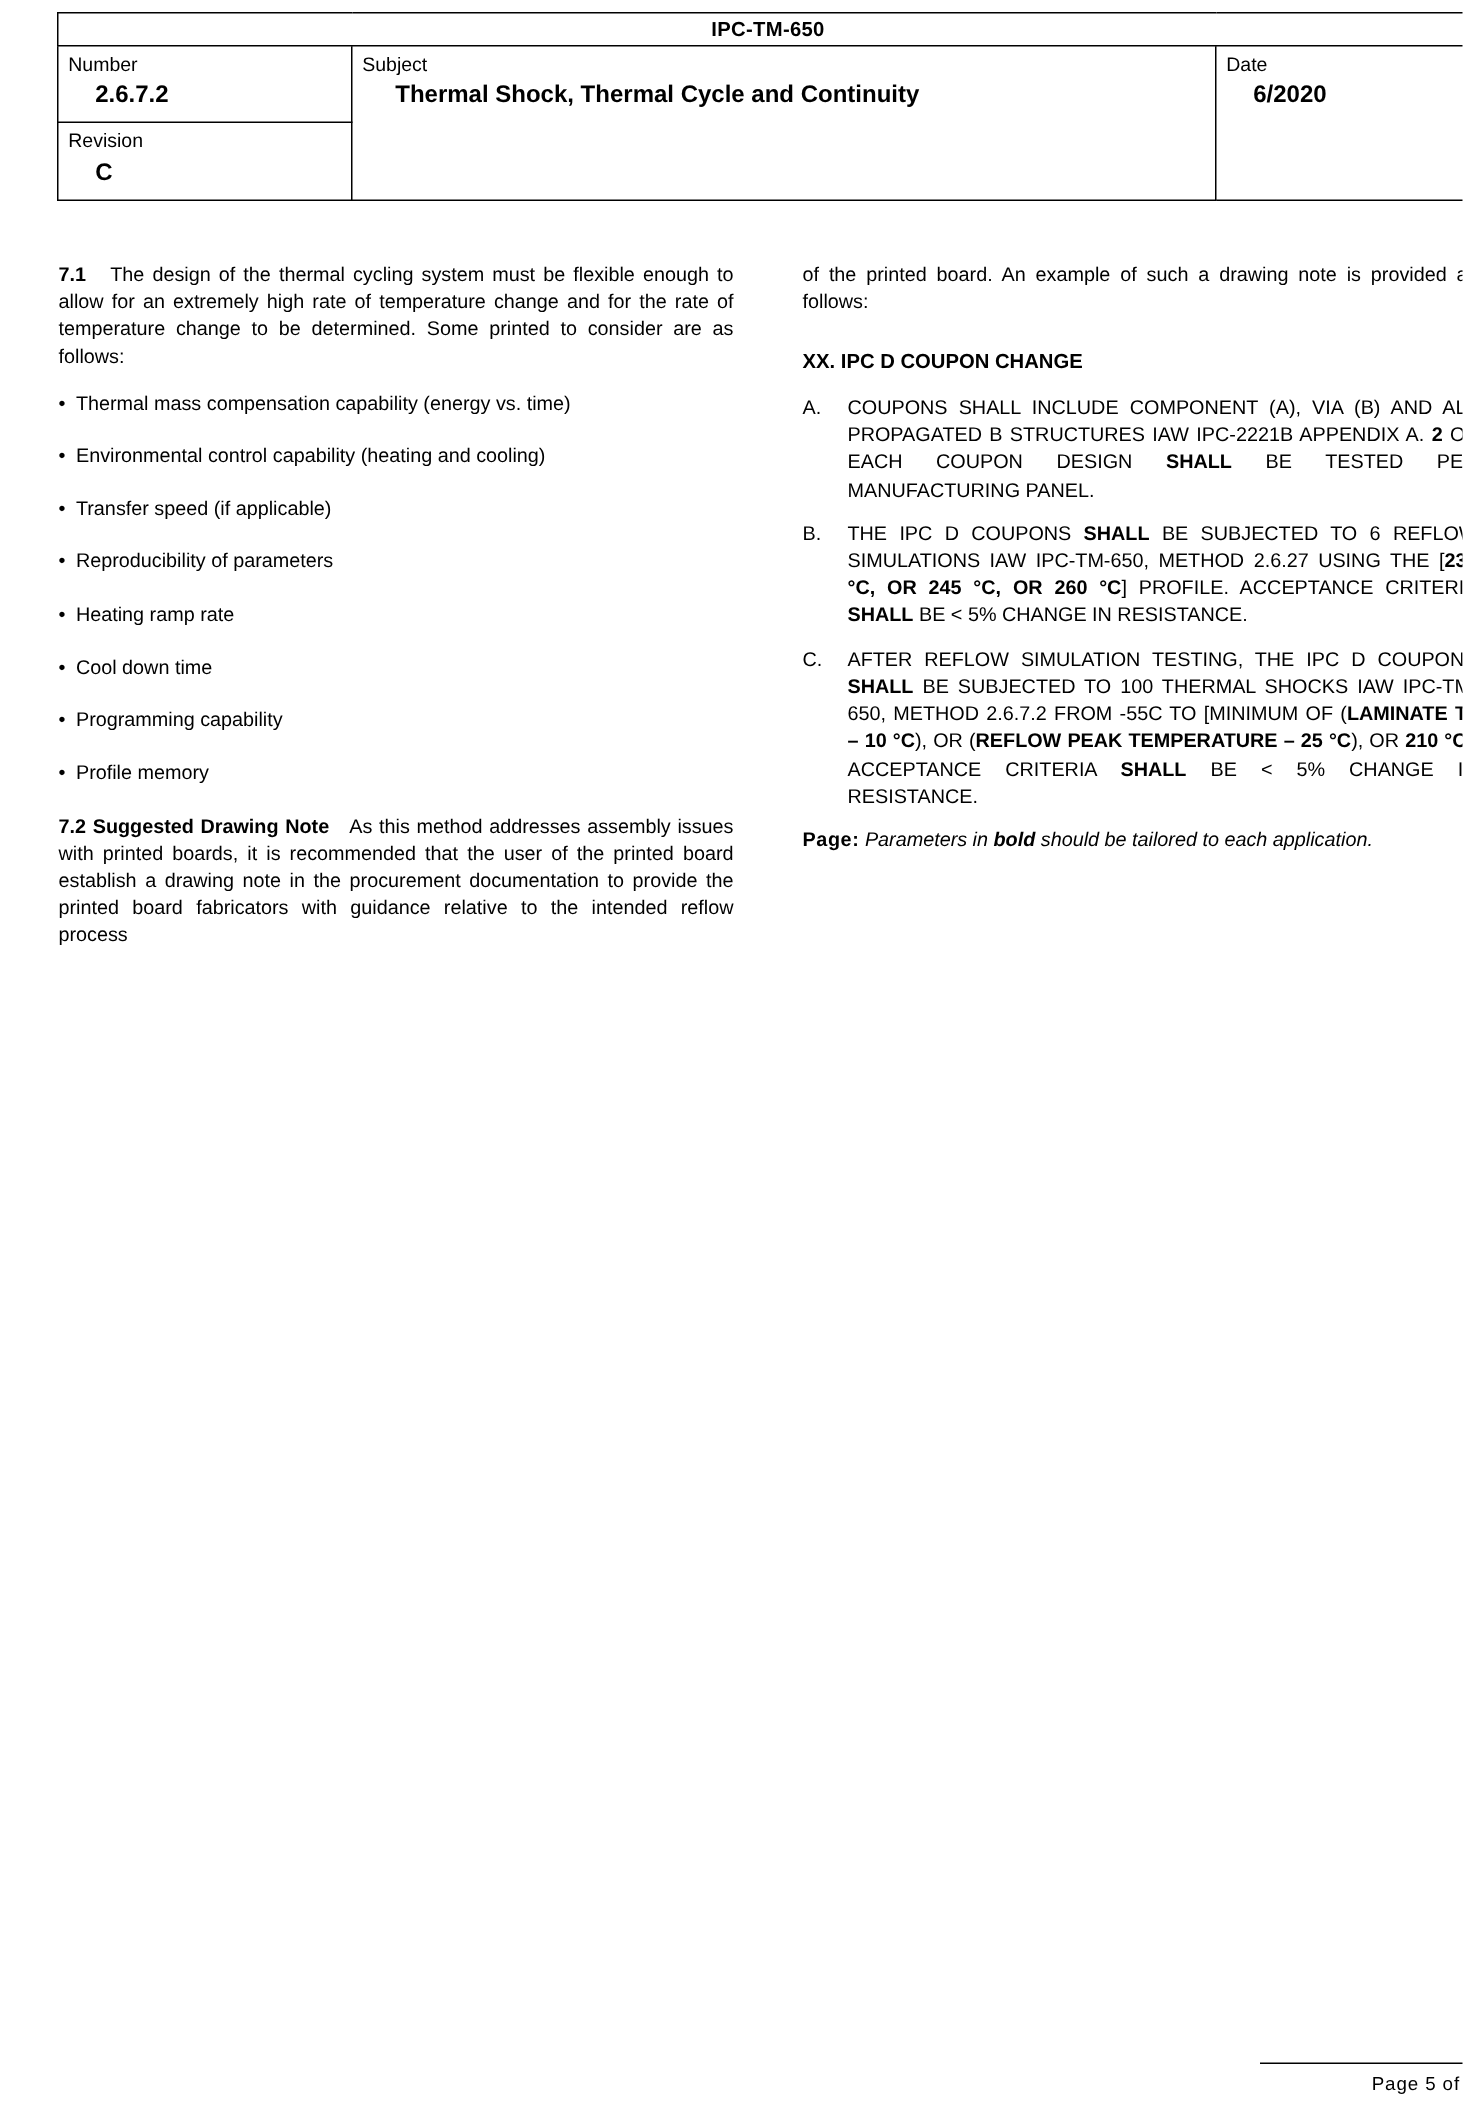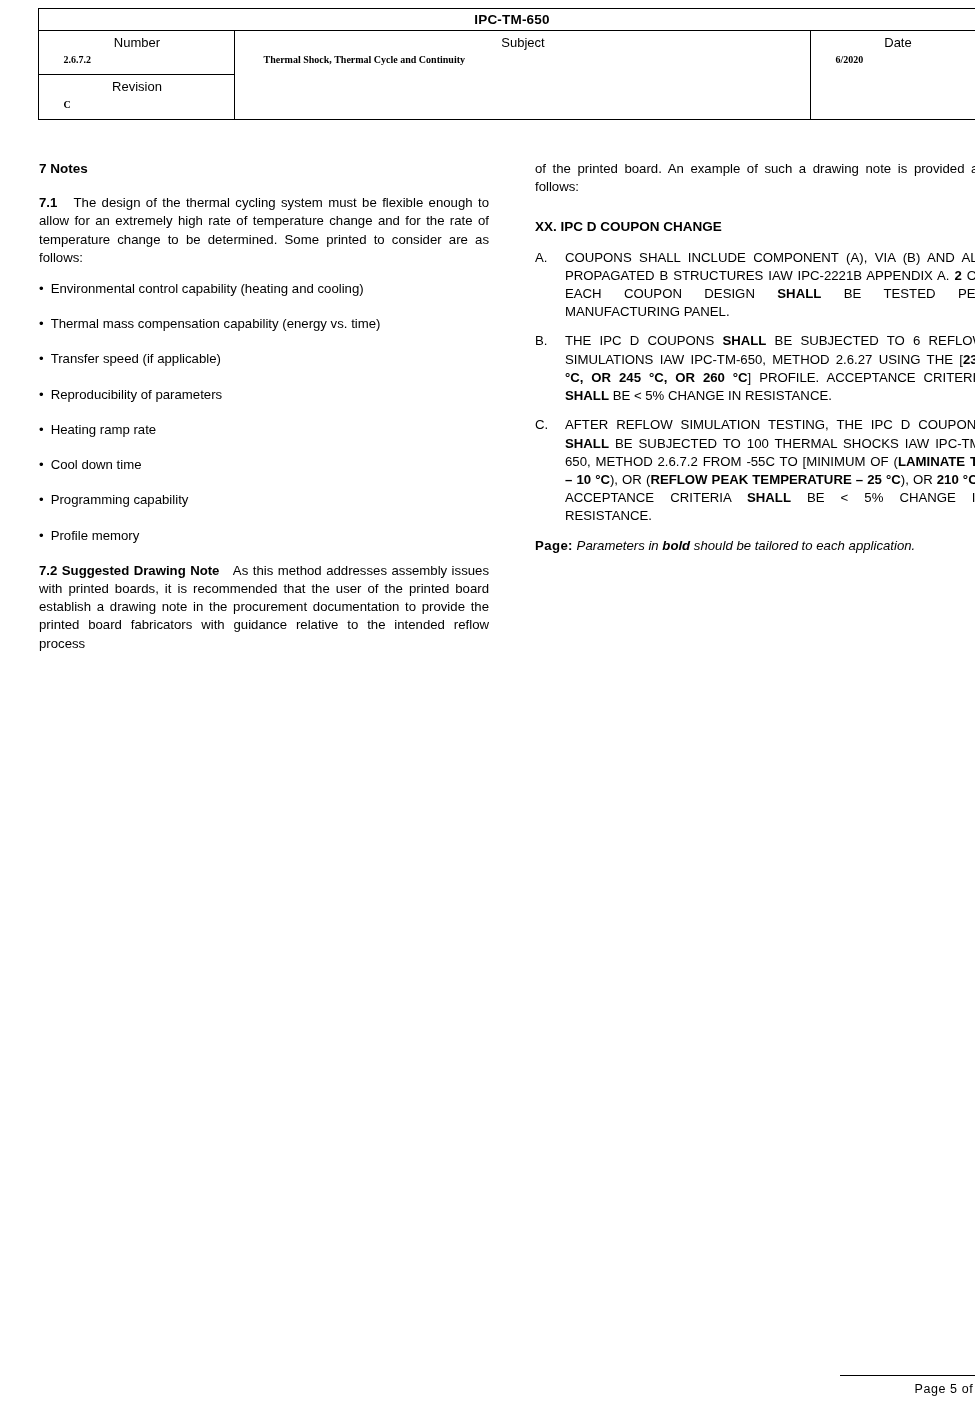--- a/index.html
+++ b/index.html
@@ -40,29 +40,27 @@
     text-align: center;
     font-weight: bold;
     font-size: 13.5px;
     padding: 3px 0 3px 0;
     letter-spacing: 0.2px;
   }
   .lbl {
     font-size: 13px;
     font-weight: normal;
     line-height: 1.25;
-    text-align: center;
   }
   .val {
-    font-size: 10px;
+    font-size: 16px;
     font-weight: bold;
     padding-left: 18px;
     padding-top: 3px;
     line-height: 1.2;
-    font-family: Liberation Serif, serif;
   }
   .val.subject { padding-left: 22px; }
 
   
   .columns {
     margin-top: 40px;
     width: 946px;
     margin-left: auto;
     margin-right: auto;
     display: flex;
@@ -188,29 +186,28 @@
         <div class="lbl">Revision</div>
         <div class="val">C</div>
       </td>
     </tr>
   </tbody>
     </table>
 
   <div class="columns">
 
     <div class="col">
-      <div class="sec-head">7  Notes</div>
 
       <p class="para">
         <span class="inline-head">7.1</span>&nbsp;&nbsp;&nbsp;<span>The design of the thermal cycling system must be flexible enough to allow for an extremely high rate of temperature change and for the rate of temperature change to be determined. Some printed to consider are as follows:</span>
       </p>
 
       <ul class="bullets">
+        <li>Thermal mass compensation capability (energy vs. time)</li>
         <li>Environmental control capability (heating and cooling)</li>
-        <li>Thermal mass compensation capability (energy vs. time)</li>
         <li>Transfer speed (if applicable)</li>
         <li>Reproducibility of parameters</li>
         <li>Heating ramp rate</li>
         <li>Cool down time</li>
         <li>Programming capability</li>
         <li>Profile memory</li>
       </ul>
 
       <p class="para" style="margin-top:4px;">
         <span class="inline-head">7.2  Suggested Drawing Note</span>&nbsp;&nbsp;&nbsp;<span>As this method addresses assembly issues with printed boards, it is recommended that the user of the printed board establish a drawing note in the procurement documentation to provide the printed board fabricators with guidance relative to the intended reflow process</span>

